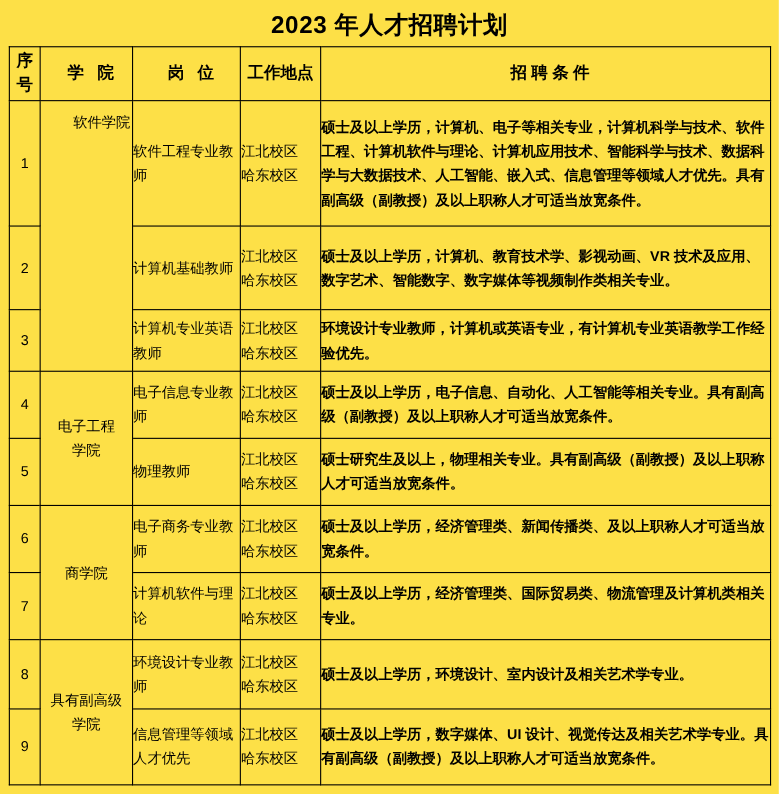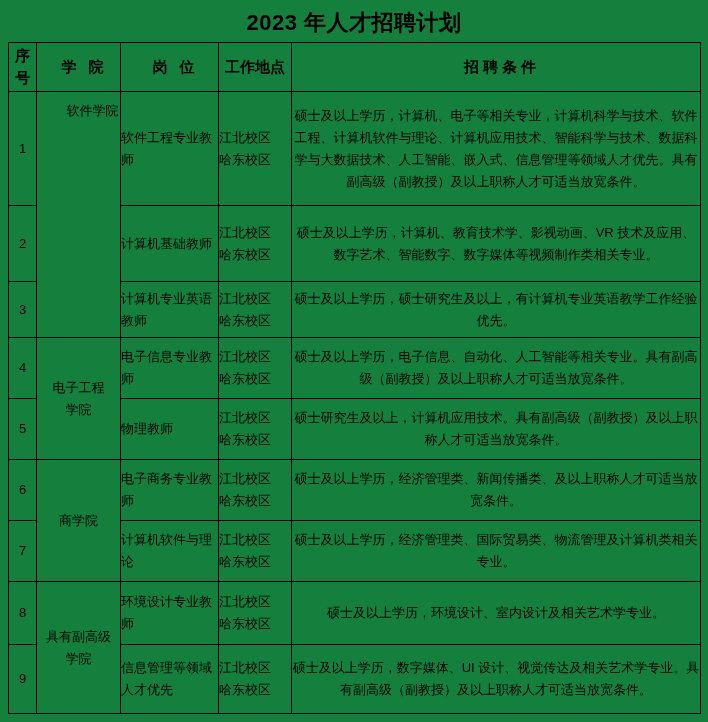--- a/index.html
+++ b/index.html
@@ -11,21 +11,21 @@
     width: 708px;
     height: 722px;
     font-family: "Liberation Sans", "DejaVu Sans", sans-serif;
     color: #000000;
     overflow: hidden;
   }
   .page {
     position: relative;
     width: 708px;
     height: 722px;
-    background: #15803d;
+    background: #fde047;
     box-sizing: border-box;
   }
   .doc-title {
     position: absolute;
     left: 0;
     top: 8px;
     width: 708px;
     text-align: center;
     font-size: 22px;
     font-weight: bold;
@@ -98,25 +98,26 @@
     line-height: 24px;
     padding: 0 4px;
   }
   .cell-loc {
     text-align: left;
     font-size: 13px;
     line-height: 24px;
     padding: 0 2px;
   }
   .cell-req {
-    text-align: center;
+    text-align: left;
     font-size: 13px;
     line-height: 22px;
     padding: 5px 6px 5px 8px;
     vertical-align: middle;
+    font-weight: bold;
   }
 </style>
 </head>
 <body>
 
 <div class="page">
 
   <div class="doc-title">2023 年人才招聘计划</div>
 
   <div class="table-wrap">
@@ -163,21 +164,21 @@
           <td class="cell-req">硕士及以上学历，计算机、教育技术学、影视动画、VR 技术及应用、数字艺术、智能数字、数字媒体等视频制作类相关专业。</td>
         </tr>
 
         <tr style="height:56px">
           <td class="cell-no">3</td>
           <td class="cell-post">计算机专业英语教师</td>
           <td class="cell-loc">
             <div>江北校区</div>
             <div>哈东校区</div>
           </td>
-          <td class="cell-req">硕士及以上学历，硕士研究生及以上，有计算机专业英语教学工作经验优先。</td>
+          <td class="cell-req">环境设计专业教师，计算机或英语专业，有计算机专业英语教学工作经验优先。</td>
         </tr>
 
         <tr style="height:61px">
           <td class="cell-no">4</td>
           <td class="cell-college" rowspan="2">
             <div>电子工程</div>
             <div>学院</div>
           </td>
           <td class="cell-post">电子信息专业教师</td>
           <td class="cell-loc">
@@ -187,21 +188,21 @@
           <td class="cell-req">硕士及以上学历，电子信息、自动化、人工智能等相关专业。具有副高级（副教授）及以上职称人才可适当放宽条件。</td>
         </tr>
 
         <tr style="height:61px">
           <td class="cell-no">5</td>
           <td class="cell-post">物理教师</td>
           <td class="cell-loc">
             <div>江北校区</div>
             <div>哈东校区</div>
           </td>
-          <td class="cell-req">硕士研究生及以上，计算机应用技术。具有副高级（副教授）及以上职称人才可适当放宽条件。</td>
+          <td class="cell-req">硕士研究生及以上，物理相关专业。具有副高级（副教授）及以上职称人才可适当放宽条件。</td>
         </tr>
 
         <tr style="height:61px">
           <td class="cell-no">6</td>
           <td class="cell-college" rowspan="2">商学院</td>
           <td class="cell-post">电子商务专业教师</td>
           <td class="cell-loc">
             <div>江北校区</div>
             <div>哈东校区</div>
           </td>

